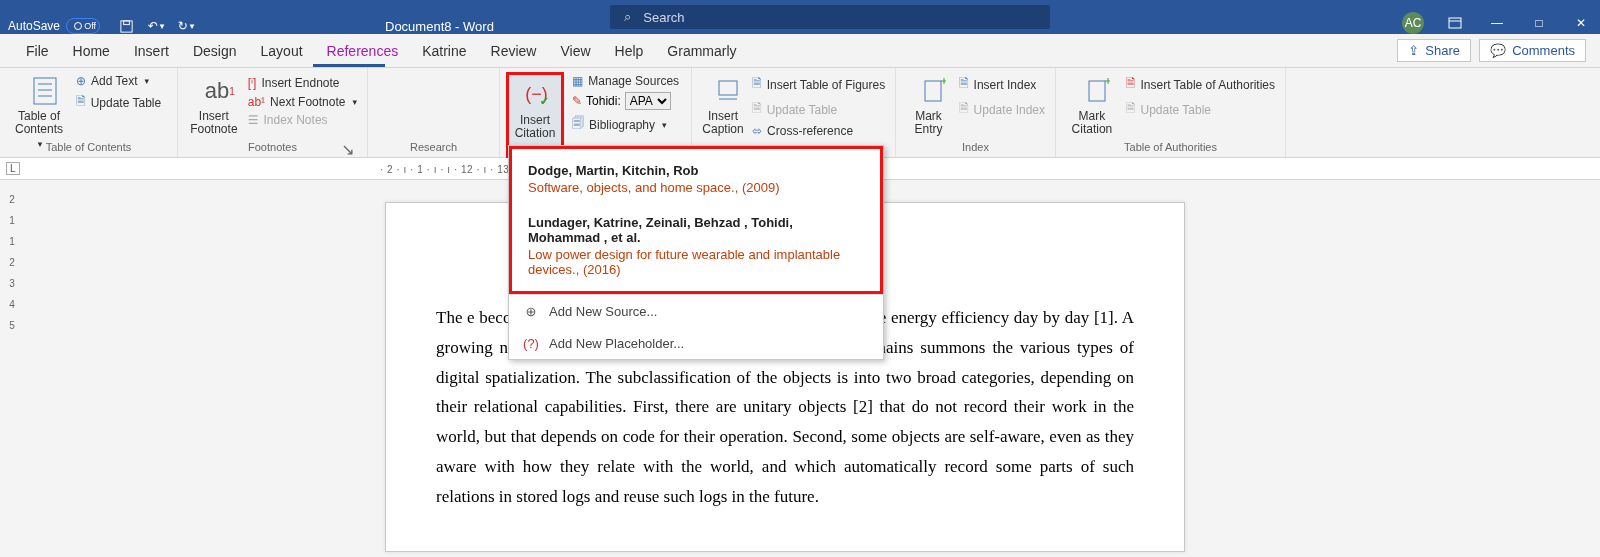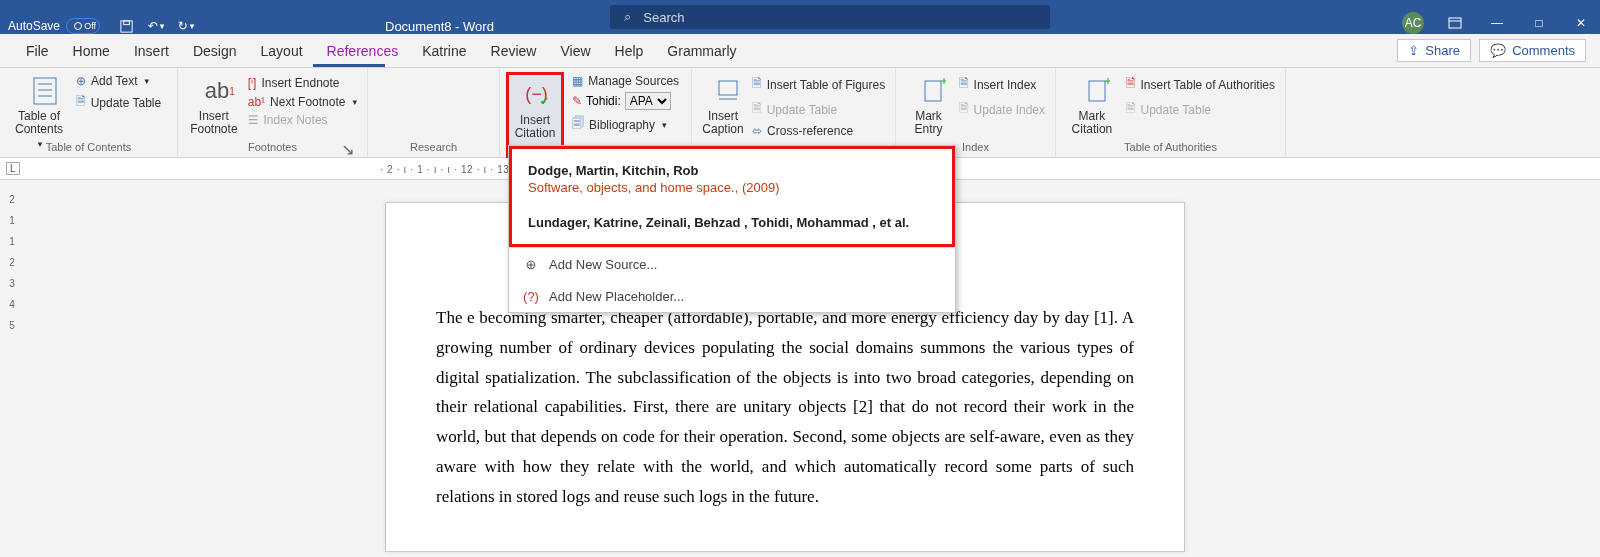--- a/index.html
+++ b/index.html
@@ -38,21 +38,21 @@
 
   .ruler-area { background:#fff; height:22px; position:relative; border-bottom:1px solid #d4d4d4;}
   .ruler-left { position:absolute; left:6px; top:4px; font-size:10px; color:#555; border:1px solid #aaa; padding:0 3px;}
   .ruler-h { position:absolute; left:380px; right:20px; top:3px; height:16px; font-size:10px; color:#666; letter-spacing:0.5px; display:flex; align-items:center; white-space:nowrap; overflow:hidden;}
 
   .canvas { position: absolute; top: 182px; left: 0; right: 0; bottom: 0; background: #f4f4f4; }
   .ruler-v { position:absolute; left:4px; top:0; bottom:0; width:16px; font-size:10px; color:#666; display:flex; flex-direction:column; align-items:center; gap:10px; padding-top:12px;}
   .page { position: absolute; left: 385px; top: 20px; width: 800px; background: #fff; border: 1px solid #c8c8c8; padding: 100px 50px 40px; box-shadow: 0 0 4px rgba(0,0,0,.1); }
   .doc-text { font-family: "Times New Roman", serif; font-size: 17px; color: #000; line-height: 1.75; text-align: justify; }
 
-  .citation-menu { position: absolute; left: 508px; top: 145px; width: 448px; background: #fff; border: 1px solid #c8c8c8; box-shadow: 2px 2px 6px rgba(0,0,0,.25); z-index: 50; font-size: 13px; color:#444;}
+  .citation-menu { position: absolute; left: 508px; top: 145px; width: 376px; background: #fff; border: 1px solid #c8c8c8; box-shadow: 2px 2px 6px rgba(0,0,0,.25); z-index: 50; font-size: 13px; color:#444;}
   .cite-block { padding: 10px 16px 10px; }
   .cite-highlight { border: 3px solid #e11; padding:4px 0;}
   .cite-block .authors { font-weight: 600; color:#222; }
   .cite-block .desc { color: #c2410c; margin-top: 2px; }
   .cite-sep { height:1px; background:#ddd; margin:0; }
   .cite-action { padding: 8px 14px; display: flex; align-items: center; gap: 10px; }
   .cite-icon { width:16px; height:16px; display:flex; align-items:center; justify-content:center; color:#555;}
   .chev { font-size:9px; margin-left:2px;}
   .expand { position:absolute; right:10px; bottom:-1px; width:18px; height:18px; display:flex; align-items:center; justify-content:center; color:#666;}
   .collapse-ribbon { position:absolute; right:8px; bottom:2px; color:#666; font-size:12px;}
@@ -320,20 +320,21 @@
 </div>
 
 <div class="citation-menu">
   <div class="cite-highlight">
     <div class="cite-block">
       <div class="authors">Dodge, Martin,  Kitchin, Rob</div>
       <div class="desc">Software, objects, and home space., (2009)</div>
     </div>
     <div class="cite-block">
       <div class="authors">Lundager, Katrine, Zeinali, Behzad , Tohidi, Mohammad , et al.</div>
+      <div class="desc">Low power design for future wearable and implantable devices., (2016)</div>
     </div>
   </div>
   <div class="cite-sep"></div>
   <div class="cite-action">
     <span class="cite-icon">⊕</span>
     <span>Add New Source...</span>
   </div>
   <div class="cite-action">
     <span class="cite-icon" style="color:#c33">(?)</span>
     <span>Add New Placeholder...</span>

